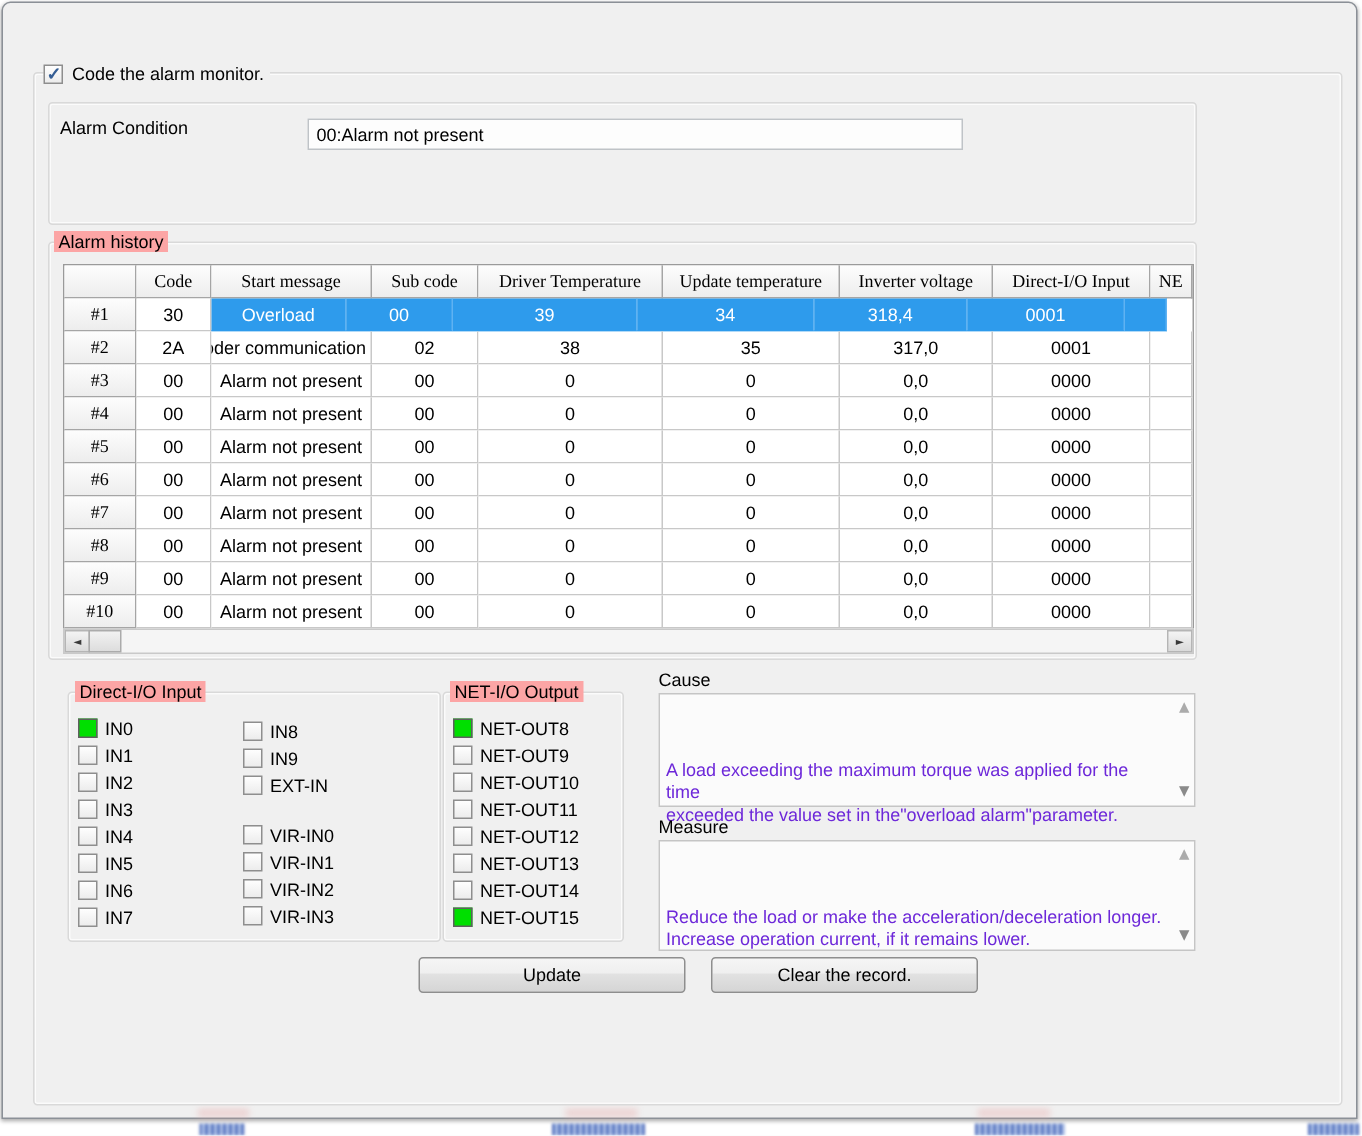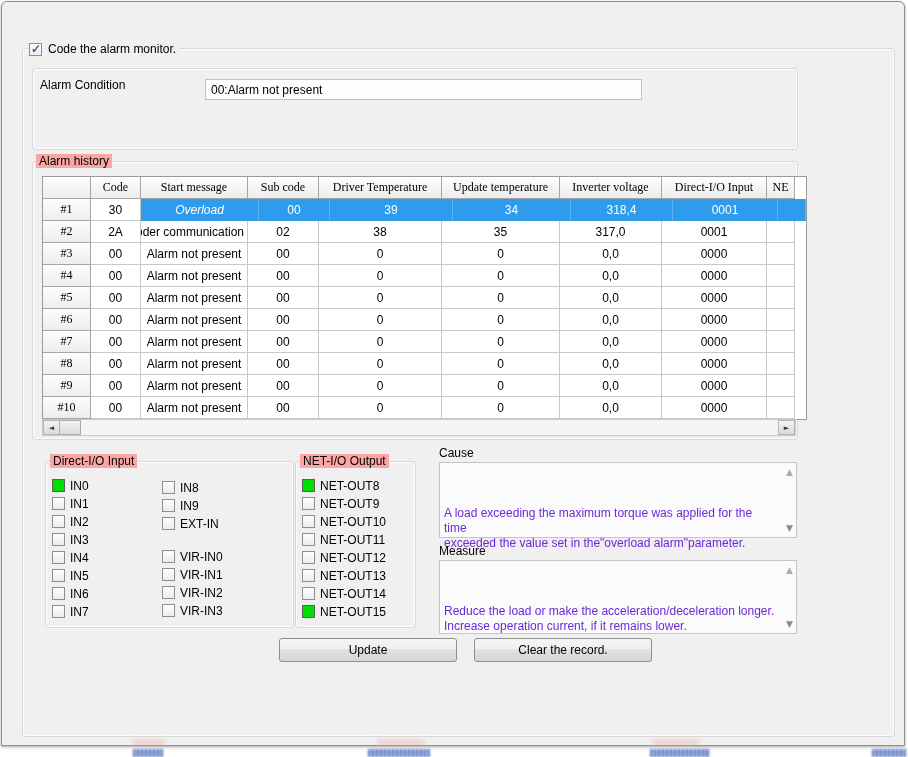--- a/index.html
+++ b/index.html
@@ -120,21 +120,21 @@
           <div class="tc th" style="width: 71px;">Sub code</div>
           <div class="tc th" style="width: 123px;">Driver Temperature</div>
           <div class="tc th" style="width: 118px;">Update temperature</div>
           <div class="tc th" style="width: 102px;">Inverter voltage</div>
           <div class="tc th" style="width: 105px;">Direct-I/O Input</div>
           <div class="tc th" style="width: 28px;">NE</div>
         </div>
         <div class="tr">
           <div class="tc rh" style="width: 48px;">#1</div>
           <div class="tc td" style="width: 50px;">30</div>
-          <div class="tc td sel msg" style="width: 118px; font-style: italic;">
+          <div class="tc td sel msg" style="width: 90px;">
             <span>Overload</span>
           </div>
           <div class="tc td sel" style="width: 71px;">00</div>
           <div class="tc td sel" style="width: 123px;">39</div>
           <div class="tc td sel" style="width: 118px;">34</div>
           <div class="tc td sel" style="width: 102px;">318,4</div>
           <div class="tc td sel" style="width: 105px;">0001</div>
           <div class="tc td sel" style="width: 28px;"></div>
         </div>
         <div class="tr">

